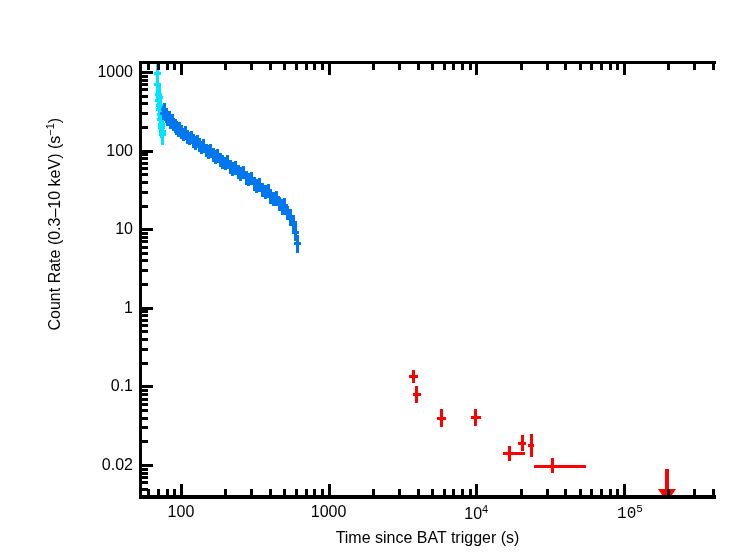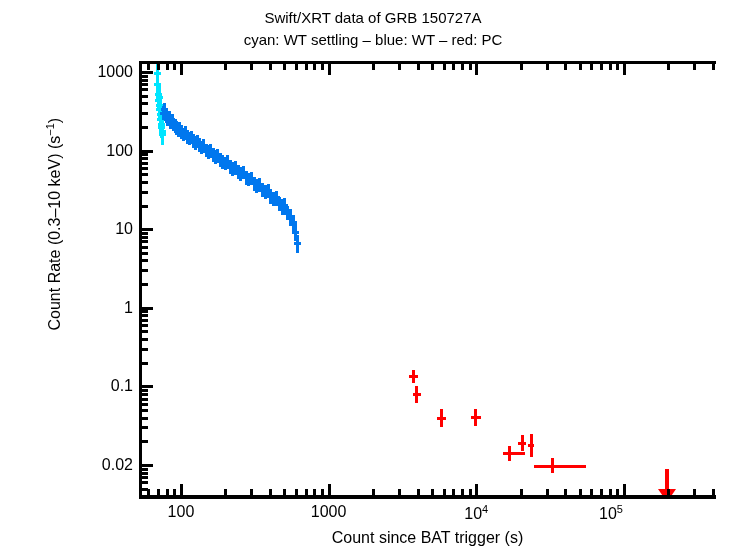--- a/index.html
+++ b/index.html
@@ -111,22 +111,20 @@
     width: 0; height: 0;
     border-left: 9px solid transparent;
     border-right: 9px solid transparent;
   }
 </style>
 </head>
 <body>
 
 <div id="figure">
 
-  <div class="title-line" id="title-main">Swift/XRT data of GRB 150727A</div>
-  <div class="title-line" id="title-sub">cyan: WT settling – blue: WT – red: PC</div>
 
   <div id="yaxis-title"><span>Count Rate (0.3–10 keV) (s</span><sup>−1</sup><span>)</span></div>
 
   <div id="ytick-labels">
       <div class="ylabel-text" style="top: 10.9939px;">1000</div>
       <div class="ylabel-text" style="top: 89.5897px;">100</div>
       <div class="ylabel-text" style="top: 168.185px;">10</div>
       <div class="ylabel-text" style="top: 246.781px;">1</div>
       <div class="ylabel-text" style="top: 325.377px;">0.1</div>
       <div class="ylabel-text" style="top: 403.973px;">0.02</div>
@@ -429,17 +427,17 @@
         <div class="tick" style="left: 3px; top: 17.6106px; width: 6px; height: 3px; background: rgb(0, 0, 0); position: absolute;"></div>
         <div class="tick" style="left: 3px; top: 13.5903px; width: 6px; height: 3px; background: rgb(0, 0, 0); position: absolute;"></div>
         <div class="tick" style="left: 3px; top: 9.9939px; width: 11px; height: 3px; background: rgb(0, 0, 0); position: absolute;"></div>
       </div>
   </div>
 
   <div id="xtick-labels">
       <div class="xlabel-text" style="left: 41.939px;">100</div>
       <div class="xlabel-text" style="left: 189.613px;">1000</div>
       <div class="xlabel-text" style="left: 337.288px;">10<sup>4</sup></div>
-      <div class="xlabel-text" style="left: 472px;">10<sup>5</sup></div>
+      <div class="xlabel-text" style="left: 491px; font-family: Liberation Mono, monospace;">10<sup>5</sup></div>
     </div>
-  <div id="xaxis-title">Count since BAT trigger (s)</div>
+  <div id="xaxis-title">Time since BAT trigger (s)</div>
 
 </div>
 
 </body></html>

